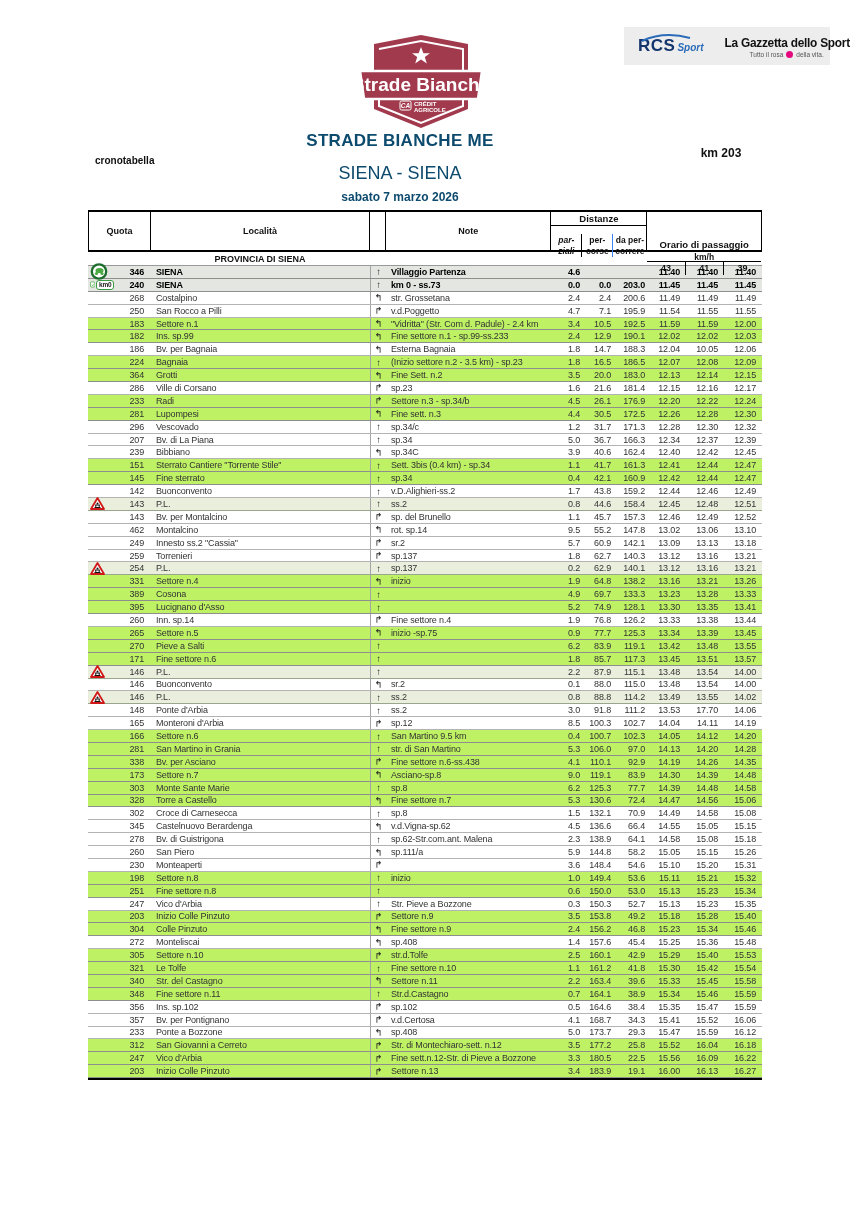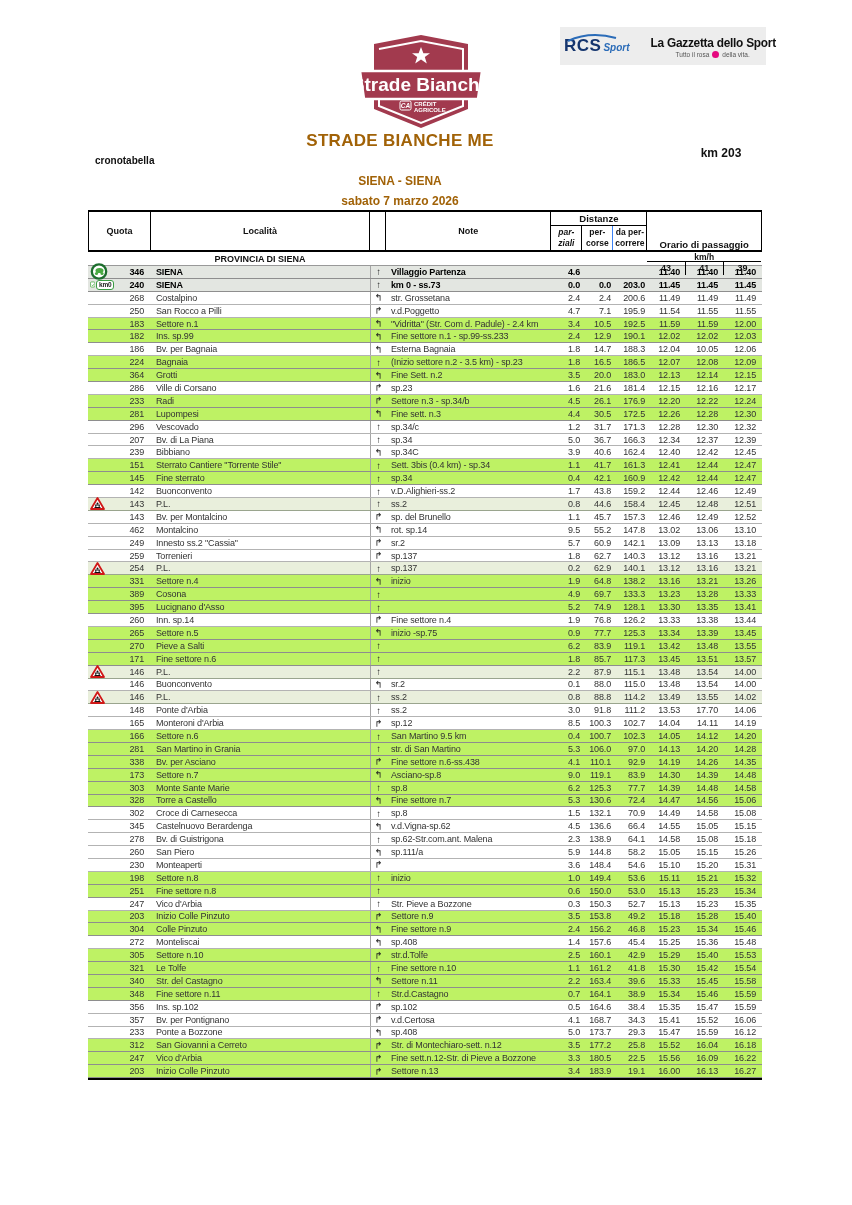--- a/index.html
+++ b/index.html
@@ -4,53 +4,53 @@
 <style>
   html,body{margin:0;padding:0;}
   body{
     width:852px;height:1205px;position:relative;background:#fff;
     font-family:"Liberation Sans","DejaVu Sans",sans-serif;color:#222;
     overflow:hidden;
   }
   
   .badge-wrap{position:absolute;left:352px;top:31px;width:138px;height:100px;}
   .rcs-block{
-    position:absolute;left:560px;top:27px;width:206px;height:38px;
-    background:#ededed;display:flex;align-items:center;padding:0 4px;box-sizing:border-box;
+    position:absolute;left:624px;top:27px;width:206px;height:38px;
+    background:#ededed;display:flex;align-items:center;padding:0 14px;box-sizing:border-box;
   }
   .rcs-logo{display:flex;align-items:baseline;position:relative;width:74px;justify-content:center;}
   .rcs-txt{font-size:17px;font-weight:bold;color:#15356e;letter-spacing:.5px;}
   .rcs-swoosh{position:absolute;left:2px;top:-5px;}
   .sport-txt{font-size:10px;font-style:italic;color:#2b6cb8;margin-left:2px;font-weight:bold;}
   .rcs-divider{width:1px;height:26px;background:#9a9a9a;margin:0 6px;}
   .gazzetta{display:flex;flex-direction:column;align-items:center;flex:1;}
   .gazzetta-title{font-size:13.5px;font-weight:bold;color:#111;white-space:nowrap;transform:scaleX(.88);letter-spacing:-.3px;}
   .gazzetta-tag{display:flex;align-items:center;gap:3px;font-size:6.5px;color:#555;margin-top:1px;}
   .pink-dot{width:7px;height:7px;border-radius:50%;background:#e5097f;display:inline-block;}
   
   .cronotabella{position:absolute;left:95px;top:155px;font-size:10px;font-weight:bold;color:#111;}
-  .title-block{position:absolute;left:190px;top:131px;width:420px;text-align:center;color:#a16207;}
+  .title-block{position:absolute;left:190px;top:131px;width:420px;text-align:center;color:#0c4a6e;}
   .title-1{font-size:17px;font-weight:bold;letter-spacing:.3px;}
-  .title-2{font-size:12px;font-weight:bold;margin-top:23px;}
+  .title-2{font-size:18px;font-weight:normal;margin-top:12px;}
   .title-3{font-size:12px;font-weight:bold;margin-top:6px;}
   .km-label{position:absolute;left:682px;top:146px;width:78px;text-align:center;font-size:12px;font-weight:bold;color:#111;}
   
   .cron-table{position:absolute;left:88px;top:210px;width:674px;font-size:9px;color:#333;}
   .thead{
     display:flex;box-sizing:border-box;height:42px;
     border-top:2px solid #000;border-bottom:2px solid #000;
     border-left:1px solid #000;border-right:1px solid #000;
     font-weight:bold;color:#111;
   }
   .hc{box-sizing:border-box;display:flex;align-items:center;justify-content:center;}
   .h-quota{width:62px;border-right:1px solid #000;}
   .h-localita{width:220px;border-right:1px solid #000;}
   .h-dir{width:16px;border-right:1px solid #000;}
   .h-note{width:166px;border-right:1px solid #000;}
-  .h-dist{width:96px;border-right:1px solid #000;flex-direction:column;align-items:stretch;justify-content:flex-start;}
+  .h-dist{width:96px;border-right:1px solid #000;flex-direction:column;align-items:stretch;justify-content:flex-start;gap:8px;}
   .h-dist-top{height:13px;line-height:13px;text-align:center;border-bottom:1px solid #000;font-size:9.5px;}
   .h-dist-sub{display:flex;flex:1;}
   .h-sub{box-sizing:border-box;text-align:center;font-size:8.5px;line-height:11px;padding-top:1px;}
   .h-sub-1{width:31px;border-right:1px solid #000;font-style:italic;}
   .h-sub-2{width:31px;border-right:1px solid #3b82f6;}
   .h-sub-3{width:33px;}
   .h-orario{width:114px;flex-direction:column;align-items:stretch;justify-content:flex-start;margin-top:26px;}
   .h-orario-top{height:24px;text-align:center;border-bottom:1px solid #000;font-size:9.5px;line-height:11.5px;padding-top:1px;box-sizing:border-box;}
   .h-kmh{font-size:8.5px;}
   .h-speeds{display:flex;flex:1;}

